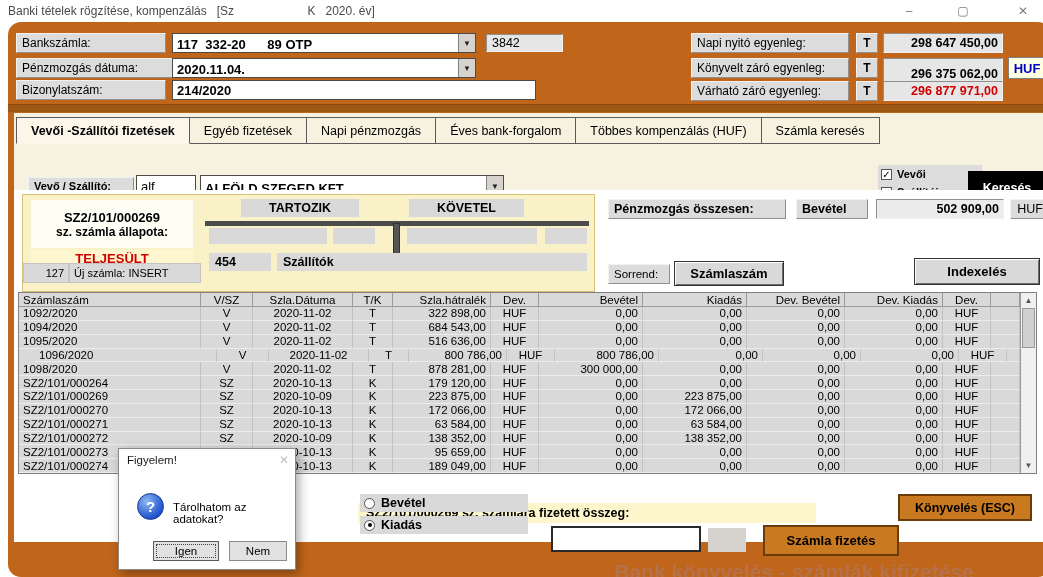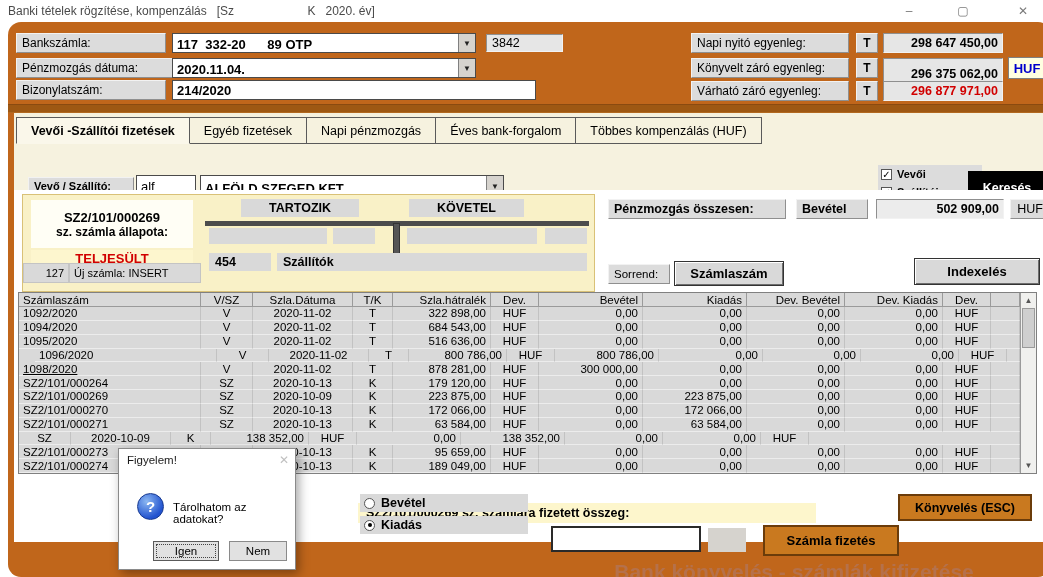--- a/index.html
+++ b/index.html
@@ -187,20 +187,21 @@
 
     <div id="band"></div>
 
     <div id="cream">
       <div id="tabstrip">
           <div class="tab active">Vevői -Szállítói fizetések</div>
           <div class="tab">Egyéb fizetések</div>
           <div class="tab">Napi pénzmozgás</div>
           <div class="tab">Éves bank-forgalom</div>
           <div class="tab">Többes kompenzálás (HUF)</div>
+          <div class="tab">Számla keresés</div>
         </div>
 
       <div class="lbl" id="search-label">Vevő / Szállító:</div>
       <div class="whitebox" id="filter-input">alf</div>
       <div class="combo" id="partner-combo">
         <span class="val">ALFÖLD SZEGED KFT</span>
         <span class="arrow">▼</span>
       </div>
       <div id="chkpanel">
           <div class="chkrow">
@@ -318,21 +319,21 @@
                 <div class="gc" style="width: 98px; justify-content: flex-end;">800 786,00</div>
                 <div class="gc" style="width: 48px; justify-content: center;">HUF</div>
                 <div class="gc" style="width: 104px; justify-content: flex-end;">800 786,00</div>
                 <div class="gc" style="width: 104px; justify-content: flex-end;">0,00</div>
                 <div class="gc" style="width: 98px; justify-content: flex-end;">0,00</div>
                 <div class="gc" style="width: 98px; justify-content: flex-end;">0,00</div>
                 <div class="gc" style="width: 48px; justify-content: center;">HUF</div>
                 <div class="gc" style="flex: 1 1 0%;"></div>
               </div>
               <div class="grow">
-                <div class="gc" style="width: 182px; justify-content: flex-start; text-decoration: underline;">1098/2020</div>
+                <div class="gc" style="width: 182px; justify-content: flex-start;">1098/2020</div>
                 <div class="gc" style="width: 52px; justify-content: center;">V</div>
                 <div class="gc" style="width: 100px; justify-content: center;">2020-11-02</div>
                 <div class="gc" style="width: 40px; justify-content: center;">T</div>
                 <div class="gc" style="width: 98px; justify-content: flex-end;">878 281,00</div>
                 <div class="gc" style="width: 48px; justify-content: center;">HUF</div>
                 <div class="gc" style="width: 104px; justify-content: flex-end;">300 000,00</div>
                 <div class="gc" style="width: 104px; justify-content: flex-end;">0,00</div>
                 <div class="gc" style="width: 98px; justify-content: flex-end;">0,00</div>
                 <div class="gc" style="width: 98px; justify-content: flex-end;">0,00</div>
                 <div class="gc" style="width: 48px; justify-content: center;">HUF</div>
@@ -388,20 +389,21 @@
                 <div class="gc" style="width: 98px; justify-content: flex-end;">63 584,00</div>
                 <div class="gc" style="width: 48px; justify-content: center;">HUF</div>
                 <div class="gc" style="width: 104px; justify-content: flex-end;">0,00</div>
                 <div class="gc" style="width: 104px; justify-content: flex-end;">63 584,00</div>
                 <div class="gc" style="width: 98px; justify-content: flex-end;">0,00</div>
                 <div class="gc" style="width: 98px; justify-content: flex-end;">0,00</div>
                 <div class="gc" style="width: 48px; justify-content: center;">HUF</div>
                 <div class="gc" style="flex: 1 1 0%;"></div>
               </div>
               <div class="grow">
+                <div class="gc" style="width: 182px; justify-content: flex-start;">SZ2/101/000272</div>
                 <div class="gc" style="width: 52px; justify-content: center;">SZ</div>
                 <div class="gc" style="width: 100px; justify-content: center;">2020-10-09</div>
                 <div class="gc" style="width: 40px; justify-content: center;">K</div>
                 <div class="gc" style="width: 98px; justify-content: flex-end;">138 352,00</div>
                 <div class="gc" style="width: 48px; justify-content: center;">HUF</div>
                 <div class="gc" style="width: 104px; justify-content: flex-end;">0,00</div>
                 <div class="gc" style="width: 104px; justify-content: flex-end;">138 352,00</div>
                 <div class="gc" style="width: 98px; justify-content: flex-end;">0,00</div>
                 <div class="gc" style="width: 98px; justify-content: flex-end;">0,00</div>
                 <div class="gc" style="width: 48px; justify-content: center;">HUF</div>

